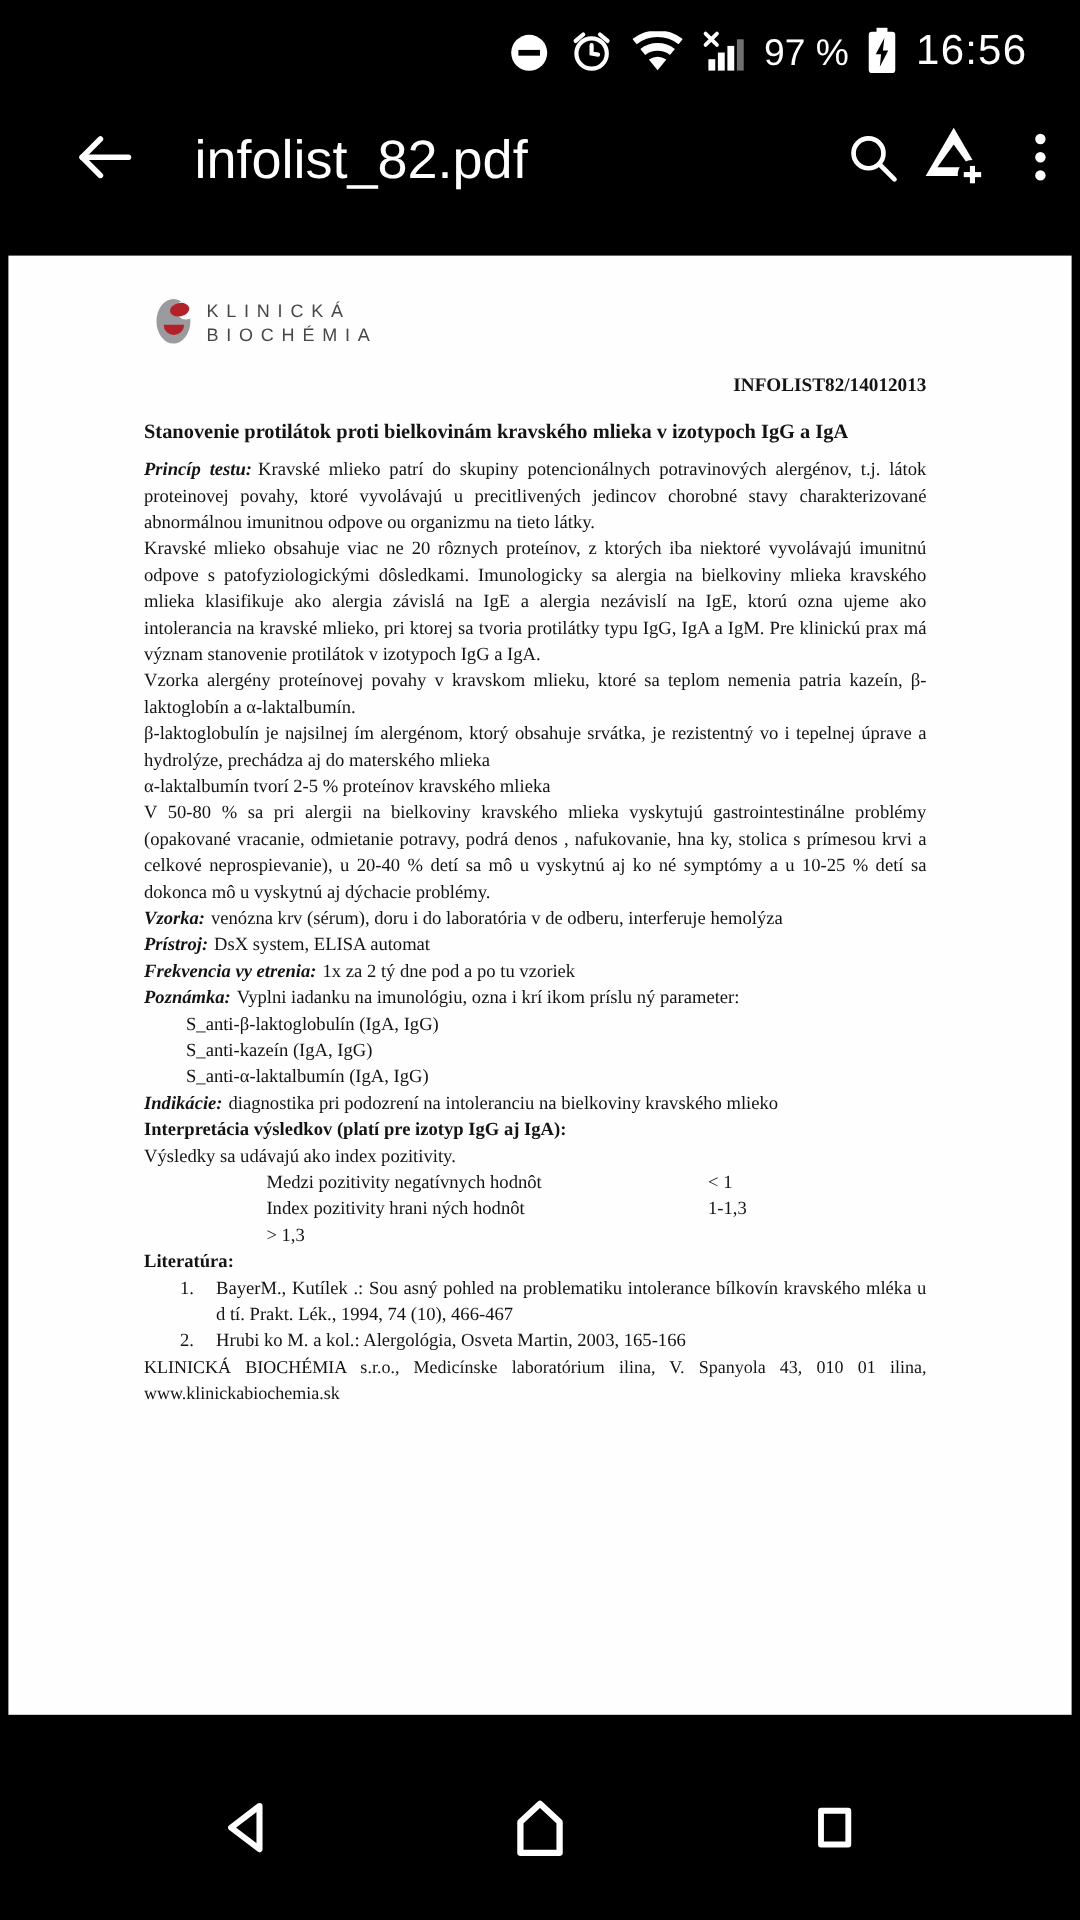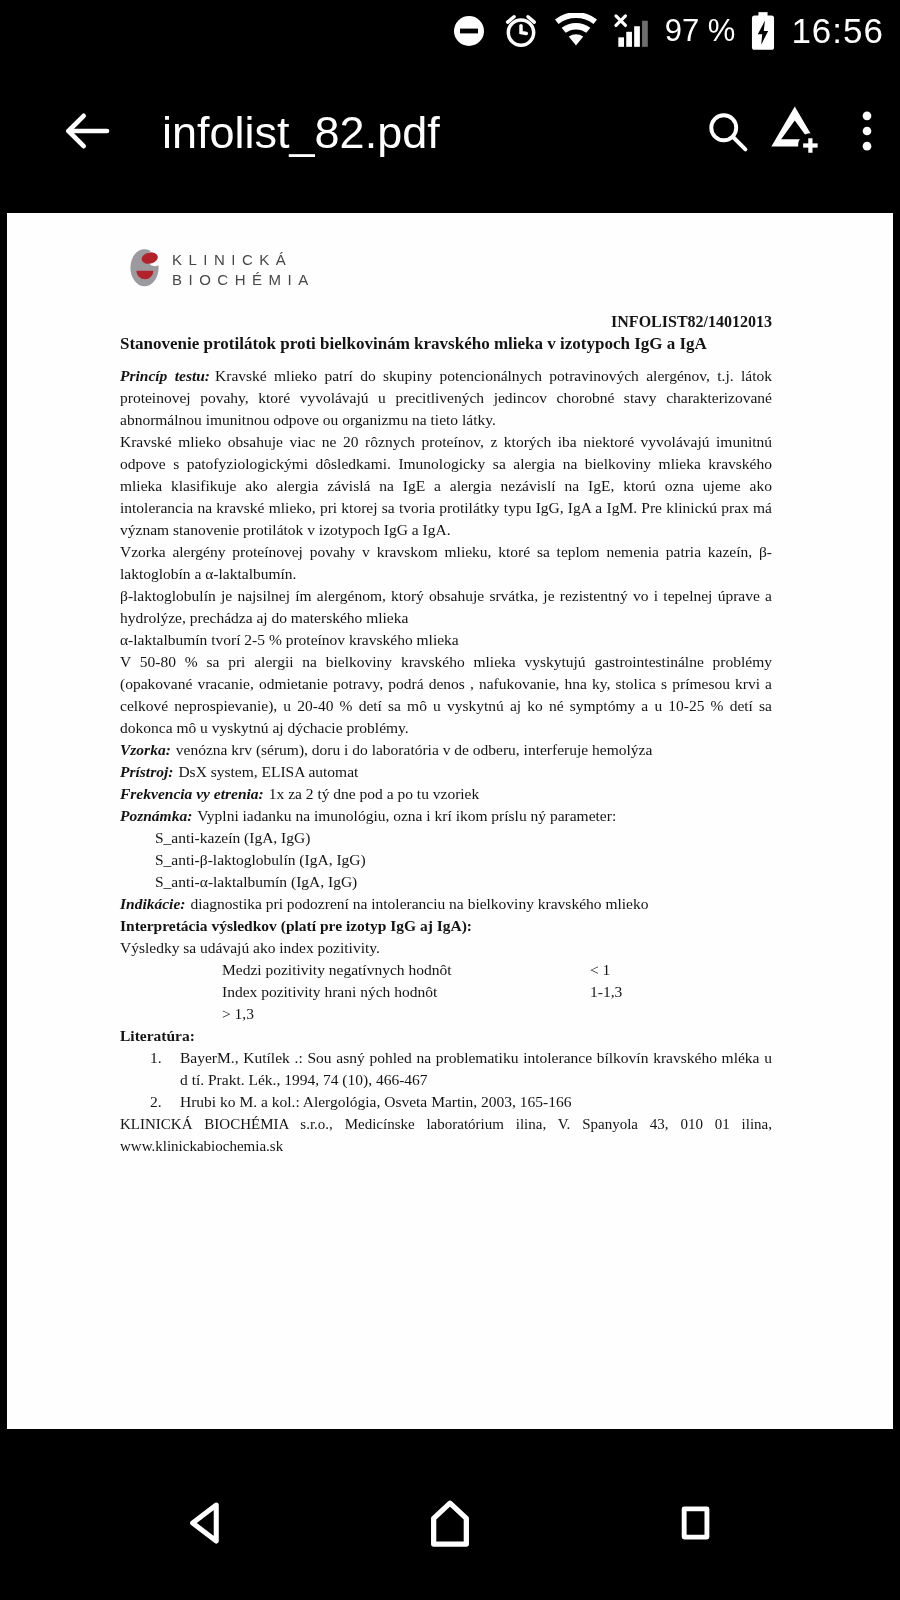--- a/index.html
+++ b/index.html
@@ -1,21 +1,21 @@
 <!DOCTYPE html>
 <html><head>
 <meta charset="utf-8">
 <style>
   html,body{margin:0;padding:0;background:#000;width:900px;height:1600px;overflow:hidden;
     font-family:"Liberation Sans",sans-serif;}
   .screen{position:relative;width:900px;height:1600px;background:#000;}
 
   
   .status-bar{position:absolute;top:0;left:0;width:900px;height:62px;display:flex;
-    align-items:center;justify-content:flex-end;gap:15px;padding-right:16px;box-sizing:border-box;}
+    align-items:flex-end;justify-content:flex-end;gap:15px;padding-right:44px;box-sizing:border-box;}
   .status-bar svg{display:block;}
   .status-text{color:#fff;font-size:31px;}
   .status-time{color:#fff;font-size:35px;letter-spacing:1px;}
 
   
   .app-bar{position:absolute;top:88px;left:0;width:900px;height:90px;display:flex;align-items:center;margin-left:20px;}
   .app-bar .back-btn{margin-left:34px;width:64px;height:64px;display:flex;align-items:center;justify-content:center;}
   .app-title{color:#fff;font-size:45px;margin-left:44px;flex:0 1 auto;white-space:nowrap;}
   .app-bar .spacer{flex:1;}
   .icon-btn{width:70px;height:70px;display:flex;align-items:center;justify-content:center;}
@@ -23,21 +23,21 @@
 
   
   .page{position:absolute;left:7px;top:213px;width:886px;height:1216px;background:#fffefe;
     box-sizing:border-box;padding:30px 121px 0 113px;color:#141414;
     font-family:"Liberation Serif","DejaVu Serif",serif;font-size:15.5px;line-height:22px;}
   .logo-row{display:flex;align-items:center;height:54px;}
   .logo-mark{width:52px;height:54px;}
   .logo-text{font-family:"Liberation Sans",sans-serif;color:#47474b;
     font-size:15px;line-height:20px;letter-spacing:6.5px;font-weight:400;}
   .ref-line{text-align:right;font-weight:bold;font-size:16px;margin-top:14px;}
-  .doc-title{font-weight:bold;font-size:17px;}
+  .doc-title{font-weight:bold;font-size:17px;margin-top:16px;}
   .doc p{margin:0;text-align:justify;}
   .doc .lead{margin-top:10px;}
   .lbl{font-weight:bold;padding-right:5px;font-style:italic;}
   .sec{margin-top:16px;}
   .sec-lg{margin-top:18px;}
   .param{padding-left:35px;}
   .idx-row{display:flex;padding-left:102px;}
   .idx-label{width:368px;flex:none;}
   .lit-head{margin-top:30px;font-weight:bold;}
   .lit-item{position:relative;padding-left:60px;text-align:justify;}
@@ -166,22 +166,22 @@
     <p>α-laktalbumín  tvorí 2-5 % proteínov kravského mlieka</p>
     <p>V 50-80 % sa pri alergii na bielkoviny kravského mlieka vyskytujú gastrointestinálne problémy (opakované vracanie, odmietanie potravy, podrá denos , nafukovanie, hna ky, stolica s prímesou krvi a celkové neprospievanie), u 20-40 % detí sa mô u vyskytnú  aj ko né symptómy a u 10-25 % detí sa dokonca mô u vyskytnú  aj dýchacie problémy.</p>
 
     <p class="sec"><b class="lbl">Vzorka:</b><span>venózna krv (sérum), doru i  do laboratória v de  odberu, interferuje hemolýza</span></p>
 
     <p class="sec"><b class="lbl">Prístroj:</b><span>DsX system, ELISA automat</span></p>
 
     <p class="sec"><b class="lbl">Frekvencia vy etrenia:</b><span>1x za 2 tý dne pod a po tu vzoriek</span></p>
 
     <p class="sec"><b class="lbl">Poznámka:</b><span>Vyplni  iadanku na imunológiu, ozna i  krí ikom príslu ný parameter:</span></p>
+    <p class="param">S_anti-β-laktoglobulín (IgA, IgG)</p>
     <p class="param">S_anti-kazeín (IgA, IgG)</p>
-    <p class="param">S_anti-β-laktoglobulín (IgA, IgG)</p>
     <p class="param">S_anti-α-laktalbumín (IgA, IgG)</p>
 
     <p class="sec-lg"><b class="lbl">Indikácie:</b><span>diagnostika pri podozrení na intoleranciu na bielkoviny  kravského mlieko</span></p>
 
     <p class="sec-lg" style="font-weight:bold">Interpretácia výsledkov (platí pre izotyp IgG aj IgA):</p>
     <p>Výsledky sa udávajú ako index pozitivity.</p>
     <div class="idx-row">
       <span class="idx-label">Medzi pozitivity negatívnych hodnôt</span>
       <span>&lt; 1</span>
     </div>

